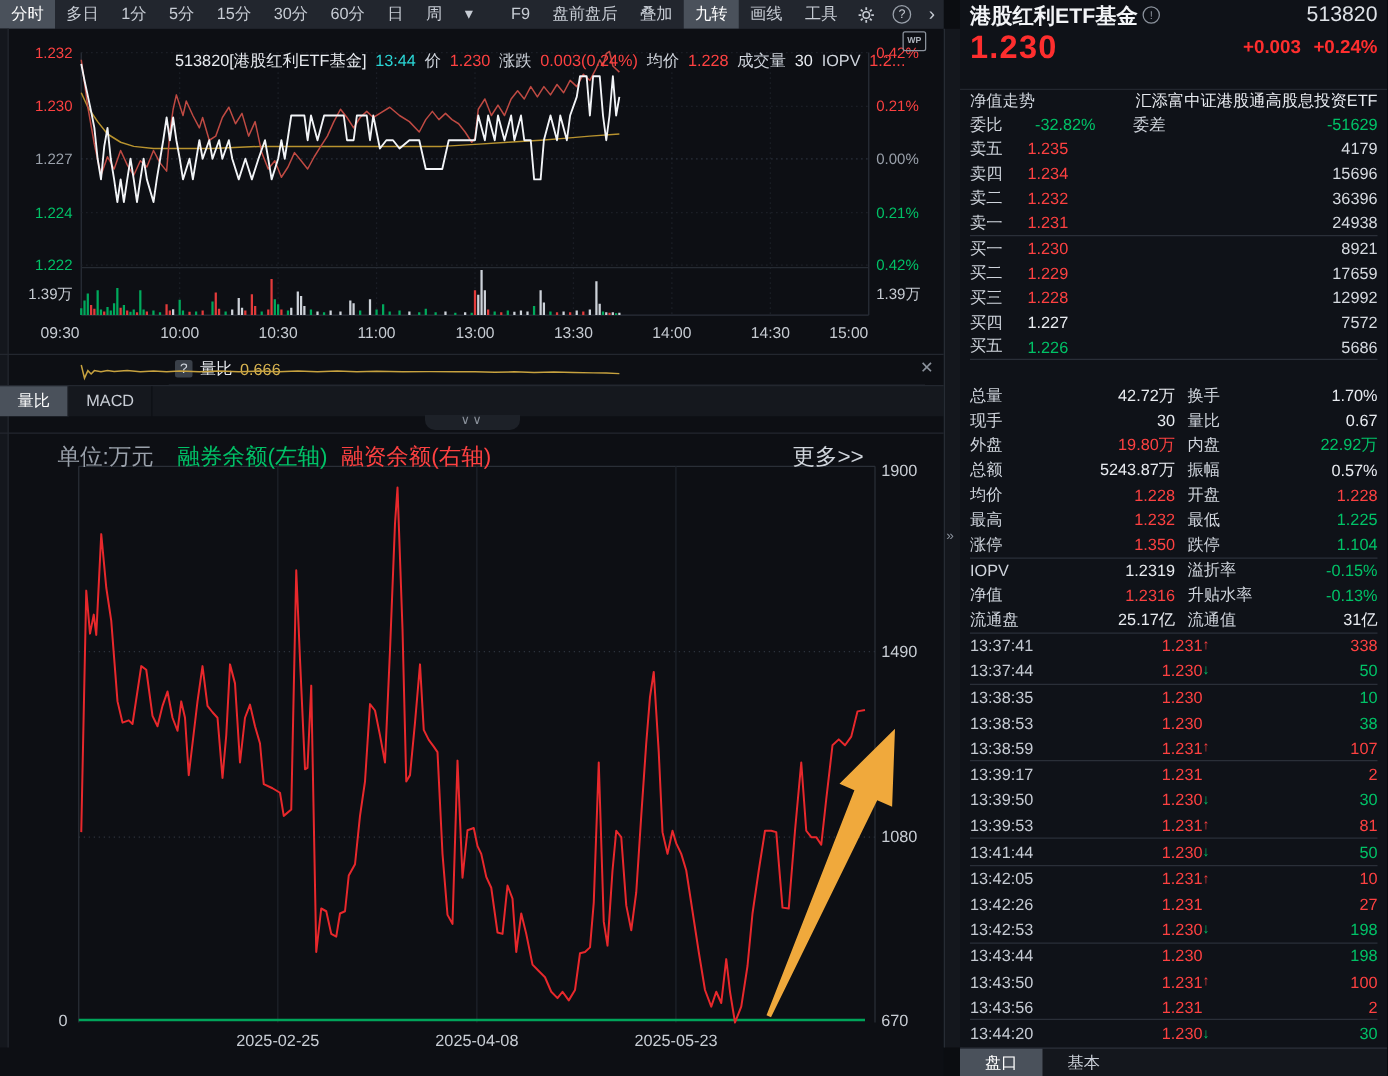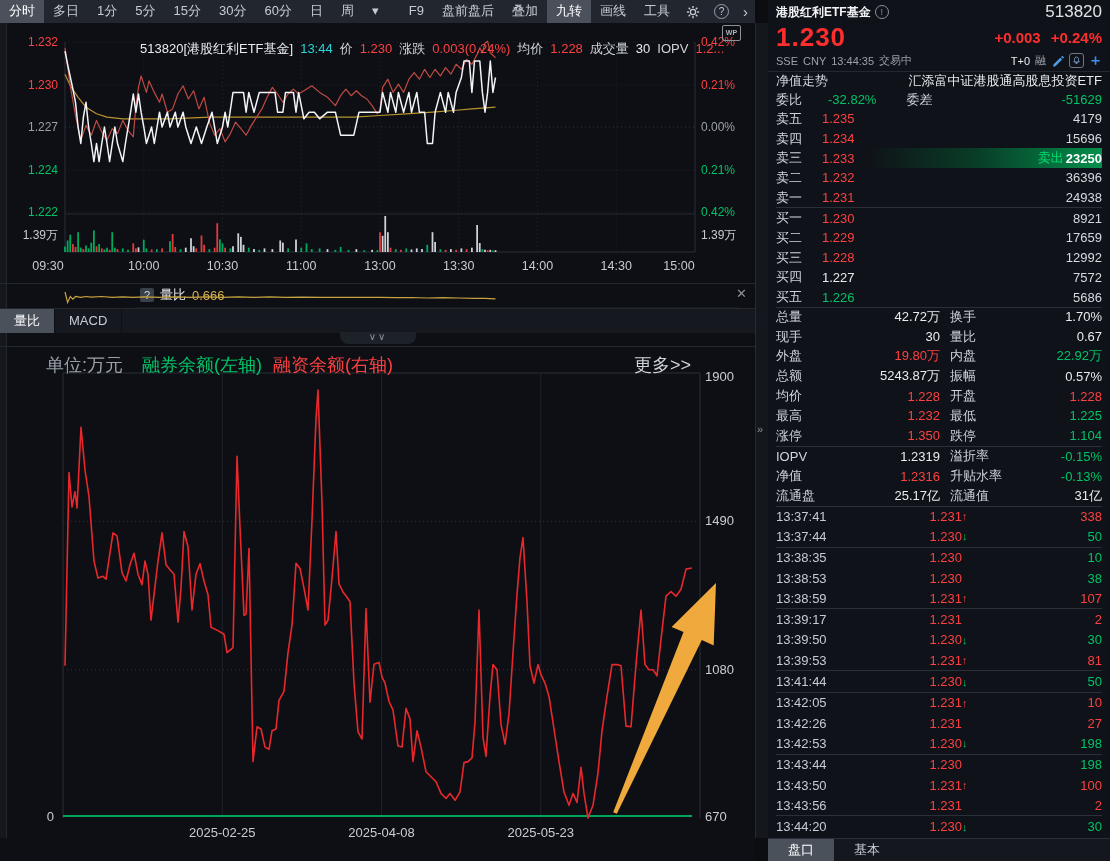--- a/index.html
+++ b/index.html
@@ -44,21 +44,21 @@
   #rb-tabs{position:absolute;left:768px;top:838px;width:342px;height:23px;background:#14171d;
            border-top:1px solid #2b303a;display:flex;}
   
   #splitter{position:absolute;left:755px;top:23px;width:13px;height:815px;background:#14171d;
             border-left:1px solid #272c34;border-right:1px solid #272c34;}
   #splitter span{position:absolute;top:400px;left:1px;color:#8b929c;font-size:11px;}
   
   #right{position:absolute;left:768px;top:0;width:342px;height:838px;background:#0f1218;}
   .rp-abs{position:absolute;left:0;width:342px;box-sizing:border-box;padding:0 8px;}
   #rp-title{top:2px;height:20px;display:flex;align-items:center;}
-  #rp-title .t{font-size:12px;font-weight:bold;color:#f2f4f7;}
+  #rp-title .t{font-size:17px;font-weight:bold;color:#f2f4f7;}
   .info-circ{display:inline-block;width:12px;height:12px;border:1px solid #8b929c;border-radius:50%;
              font-size:9px;line-height:12px;text-align:center;color:#8b929c;margin-left:4px;}
   #rp-title .code{margin-left:auto;font-size:17px;color:#dfe3e8;}
   #rp-price{top:22px;height:30px;display:flex;align-items:center;}
   #rp-price .px{font-size:26px;font-weight:bold;color:#fe2e2e;letter-spacing:1px;}
   #rp-price .chg{margin-left:auto;font-size:15px;font-weight:bold;color:#fe2e2e;}
   #rp-price .chg span{margin-left:10px;}
   #rp-info{top:53px;height:15px;display:flex;align-items:center;font-size:11px;color:#9aa1ab;gap:5px;}
   #rp-info .r{margin-left:auto;display:flex;align-items:center;gap:5px;}
   #rp-info .ic{display:inline-flex;width:13px;height:13px;align-items:center;justify-content:center;}
@@ -347,41 +347,20 @@
   <div id="right">
     <div class="rp-abs" id="rp-title">
       <span class="t">港股红利ETF基金</span>
       <span class="info-circ">!</span>
       <span class="code">513820</span>
     </div>
     <div class="rp-abs" id="rp-price">
       <span class="px">1.230</span>
       <span class="chg"><span>+0.003</span><span>+0.24%</span></span>
     </div>
-    <div class="rp-abs" id="rp-info">
-      <span>SSE</span>
-      <span>CNY</span>
-      <span>13:44:35</span>
-      <span>交易中</span>
-      <span class="r">
-        <span class="c-w">T+0</span>
-        <span>融</span>
-        <span class="ic">
-          <svg width="12" height="12" viewBox="0 0 16 16">
-              <path d="M2 12.5 11 3.5 l2.5 2.5 -9 9 L1.5 15.5z M12 2.5 l2.5 2.5 1-1 a1 1 0 0 0 0-1.4 l-1.1-1.1 a1 1 0 0 0-1.4 0z" fill="#4f9ce8"></path>
-            </svg>
-        </span>
-        <span class="ic" style="border:1px solid #6d7886;border-radius:3px;">
-          <svg width="9" height="9" viewBox="0 0 16 16">
-              <path d="M8 2c-2.4 0-3.6 1.7-3.6 4v2.4L3.2 10.6h9.6L11.6 8.4V6c0-2.3-1.2-4-3.6-4z M6.5 12a1.5 1.5 0 0 0 3 0z" fill="none" stroke="#8fb8e8" stroke-width="1.4"></path>
-            </svg>
-        </span>
-        <span class="ic" style="color:#3b8ff0;font-weight:bold;font-size:15px;">＋</span>
-      </span>
-    </div>
     <div class="rp-abs" id="rp-nav">
       <span class="c-lbl">净值走势</span>
       <span class="v">汇添富中证港股通高股息投资ETF</span>
     </div>
     <div class="rp-abs" id="rp-weibi">
       <span class="c-lbl">委比</span>
       <span class="v1 c-g">-32.82%</span>
       <span class="l2 c-lbl">委差</span>
       <span class="v2 c-g">-51629</span>
     </div>
@@ -393,28 +372,20 @@
             <span>4179</span>
           </span>
         </div>
         <div class="ord-row">
           <span class="lb">卖四</span>
           <span class="pr c-r">1.234</span>
           <span class="vl">
             <span>15696</span>
           </span>
         </div>
-        <div class="ord-row hl">
-          <span class="lb">卖三</span>
-          <span class="pr c-r">1.233</span>
-          <span class="vl">
-            <span class="selltag">卖出</span>
-            <span>23250</span>
-          </span>
-        </div>
         <div class="ord-row">
           <span class="lb">卖二</span>
           <span class="pr c-r">1.232</span>
           <span class="vl">
             <span>36396</span>
           </span>
         </div>
         <div class="ord-row sep-line">
           <span class="lb">卖一</span>
           <span class="pr c-r">1.231</span>

